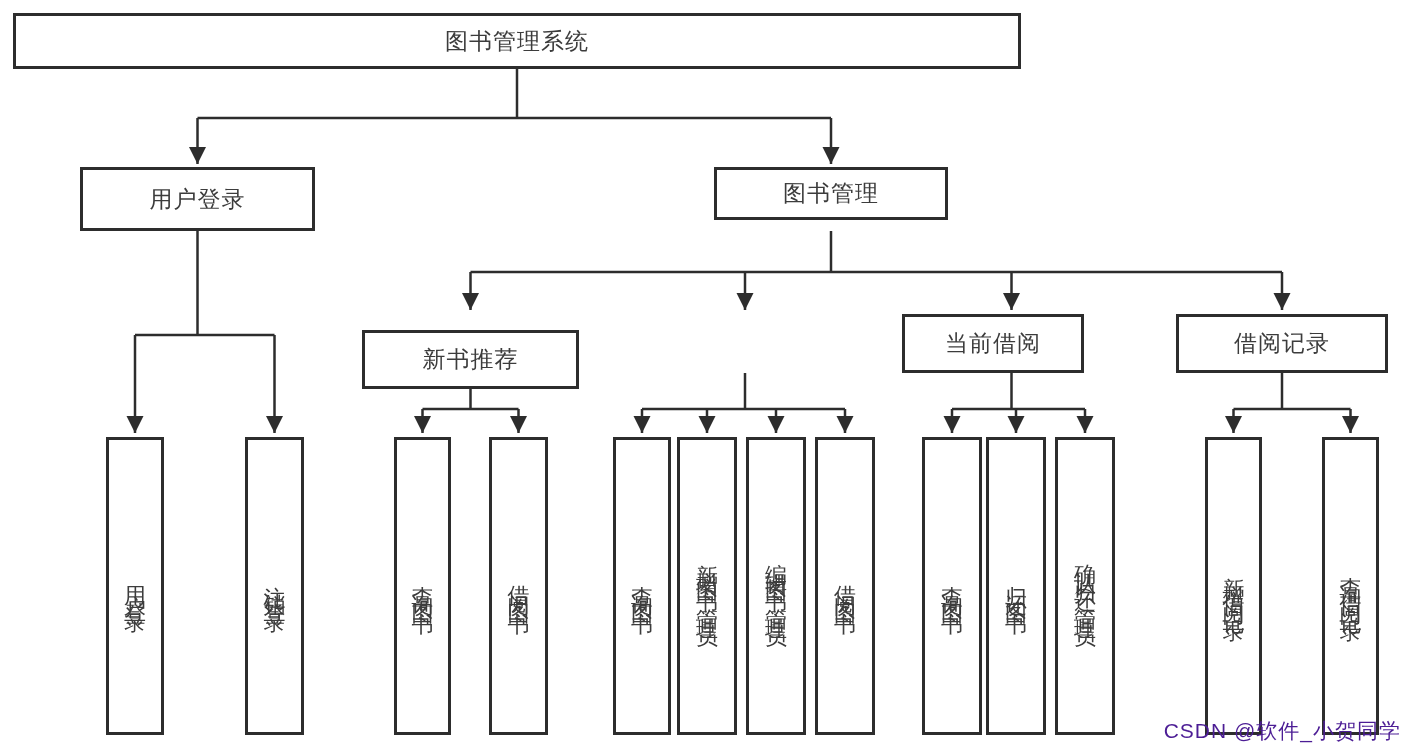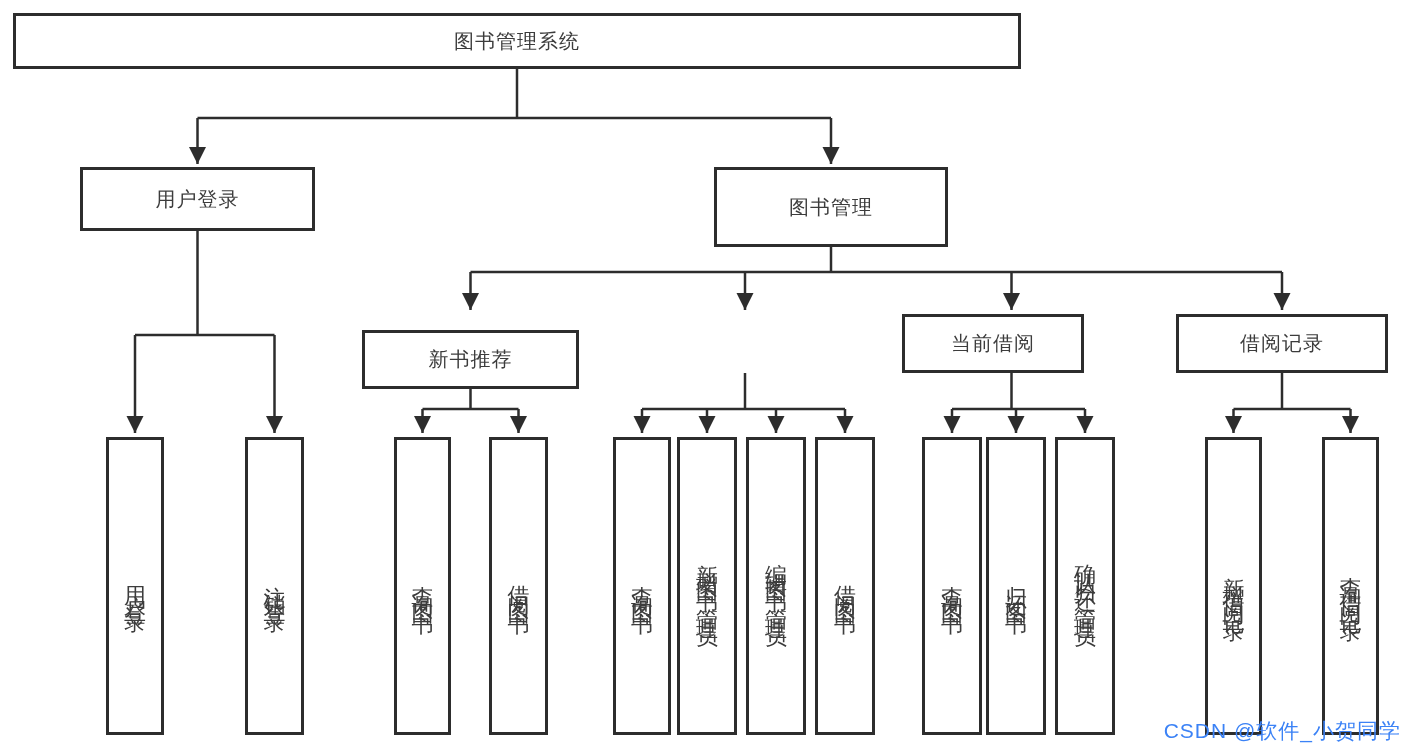--- a/index.html
+++ b/index.html
@@ -26,27 +26,27 @@
     position: absolute;
     box-sizing: border-box;
     border: 3px solid #2d2d2d;
     background: #ffffff;
     color: #3c3c3c;
     display: flex;
     align-items: center;
     justify-content: center;
   }
   .hnode {
-    font-size: 20px;
+    font-size: 23px;
     letter-spacing: 1px;
     white-space: nowrap;
   }
   .root-node   { left: 13px;  top: 13px;  width: 1008px; height: 56px; }
   .l2-a        { left: 80px;  top: 167px; width: 235px;  height: 64px; }
-  .l2-b        { left: 714px; top: 167px; width: 234px;  height: 80px; }
+  .l2-b        { left: 714px; top: 167px; width: 234px;  height: 53px; }
   .l3          { top: 314px; height: 59px; }
   .l3-a { left: 362px;  width: 217px; margin-top: 16px; }
   .l3-b { left: 636px;  width: 218px; }
   .l3-c { left: 902px;  width: 182px; }
   .l3-d { left: 1176px; width: 212px; }
   .leaf {
     top: 437px;
     height: 298px;
     writing-mode: vertical-rl;
     font-size: 22px;
@@ -65,21 +65,21 @@
   .leaf-9  { left: 922px;  width: 60px; }
   .leaf-10 { left: 986px;  width: 60px; }
   .leaf-11 { left: 1055px; width: 60px; }
   .leaf-12 { left: 1205px; width: 57px; }
   .leaf-13 { left: 1322px; width: 57px; }
   .watermark {
     position: absolute;
     right: 4px;
     bottom: 2px;
     font-size: 21px;
-    color: #3b82f6;
+    color: #4c1d95;
     letter-spacing: 1px;
     white-space: nowrap;
     z-index: 5;
     margin-top: 16px;
   }
 </style>
 </head>
 <body>
 
 <div class="stage">

